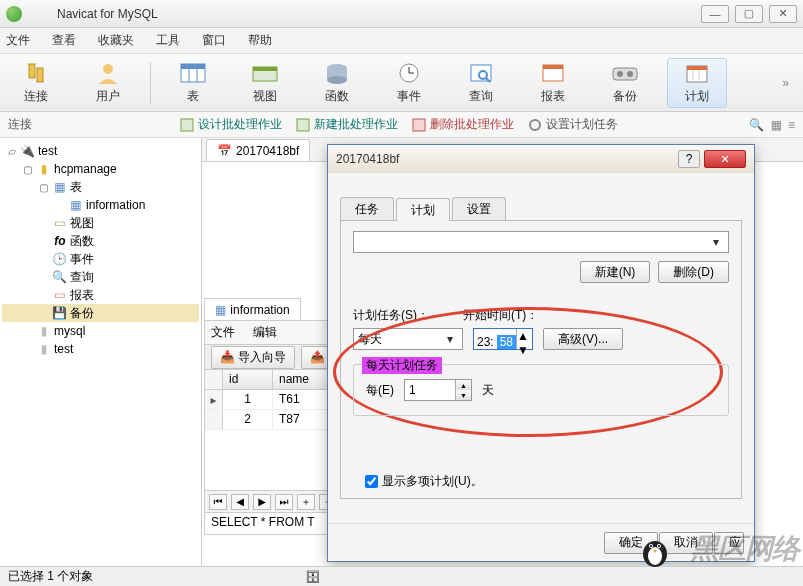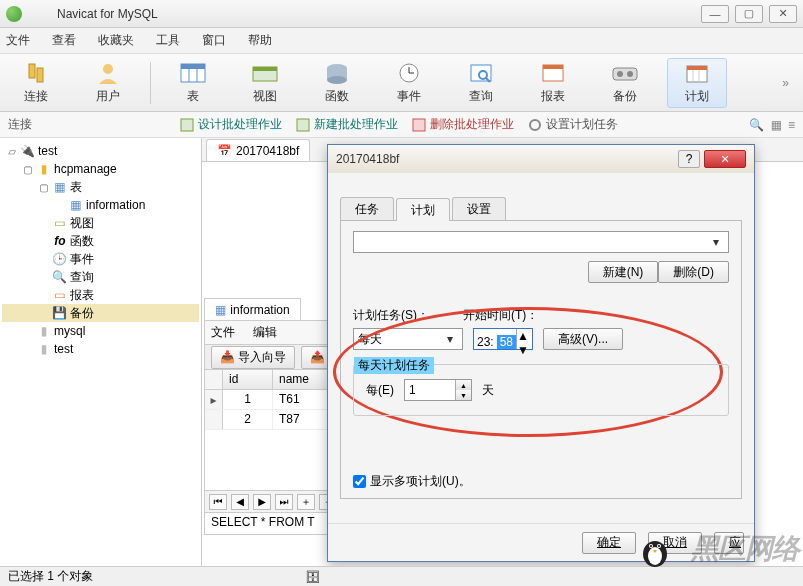--- a/index.html
+++ b/index.html
@@ -77,23 +77,23 @@
 .field-row { display:flex; align-items:center; gap:10px; margin-top:14px; }
 .spinner { display:flex; align-items:center; border:1px solid #999; background:#fff; height:22px; }
 .spinner input { border:none; width:50px; padding:0 4px; outline:none; height:20px; }
 .spinner .sp-btns { width:16px; height:20px; display:flex; flex-direction:column; border-left:1px solid #aaa; }
 .spinner .sp-btns div { flex:1; display:flex; align-items:center; justify-content:center; font-size:7px; background:linear-gradient(#fafafa,#e0e0e0); }
 .time-input { background:#fff; border:1px solid #3874c5; height:22px; display:flex; align-items:flex-end; }
 .time-input .hh { padding:0 3px; }
 .time-input .mm { background:#3399ff; color:#fff; padding:0 3px; }
 .ellipse { position:absolute; left:-8px; top:86px; width:390px; height:130px; border:3px solid #d43; border-radius:50%; pointer-events:none; }
 .group { border:1px solid #ccc; border-radius:3px; margin-top:14px; padding:10px 12px 14px; position:relative; }
-.group-title { position:absolute; top:-8px; left:0; background:#7dd3fc; padding:0 4px; }
+.group-title { position:absolute; top:-8px; left:8px; background:#d946ef; padding:0 4px; }
 .chk-row { display:flex; align-items:center; gap:4px; margin-top:12px; }
-.dlg-footer { height:38px; background:#f4f4f4; border-top:1px solid #ddd; display:flex; align-items:center; justify-content:flex-end; padding:0 10px; gap:12px;text-decoration:underline; }
+.dlg-footer { height:38px; background:#f4f4f4; border-top:1px solid #ddd; display:flex; align-items:center; justify-content:flex-end; padding:0 10px; gap:1px; }
 
 
 .statusbar { position:absolute; left:0; bottom:0; width:100%; height:20px; background:#f0f0f0; border-top:1px solid #ccc; display:flex; align-items:center; padding:0 8px; gap:12px; }
 
 .watermark { position:absolute; right:4px; bottom:18px; font-size:28px; font-weight:bold; font-style:italic; color:rgba(60,60,60,0.35); pointer-events:none; letter-spacing:-1px; }
 .penguin { position:absolute; right:130px; bottom:18px; width:36px; height:36px; }
 .svg-fn { fill:#d88b3f; font-style:italic; font-weight:bold; }
 </style>
 </head>
 <body>
@@ -389,21 +389,21 @@
   <div class="dlg-body">
     <div class="dlg-tabs">
       <div class="dlg-tab">任务</div>
       <div class="dlg-tab active">计划</div>
       <div class="dlg-tab">设置</div>
     </div>
     <div class="dlg-inner">
       <div class="combo">
         <span class="arrow">▾</span>
       </div>
-      <div style="display:flex; justify-content:flex-end; margin-top:8px;">
+      <div style="display:flex; justify-content:flex-end; gap:8px; margin-top:8px;">
         <div class="btn">新建(N)</div>
         <div class="btn">删除(D)</div>
       </div>
 
       <div class="ellipse"></div>
 
       <div class="field-row" style="margin-top:24px">
         <span style="width:100px">计划任务(S)：</span>
         <span style="width:100px">开始时间(T)：</span>
       </div>
@@ -431,21 +431,21 @@
             <input value="1" style="">
             <div class="sp-btns">
                 <div>▲</div>
                 <div>▼</div>
               </div>
           </div>
           <span>天</span>
         </div>
       </div>
 
-      <div class="chk-row" style="position:absolute; bottom:8px; left:12px;">
+      <div class="chk-row" style="position:absolute; bottom:8px; left:24px;">
         <input type="checkbox" checked="" style="">
         <span>显示多项计划(U)。</span>
       </div>
     </div>
   </div>
   <div class="dlg-footer">
     <div class="btn">确定</div>
     <div class="btn">取消</div>
     <div class="btn" style="width:30px;overflow:hidden">应</div>
   </div>

